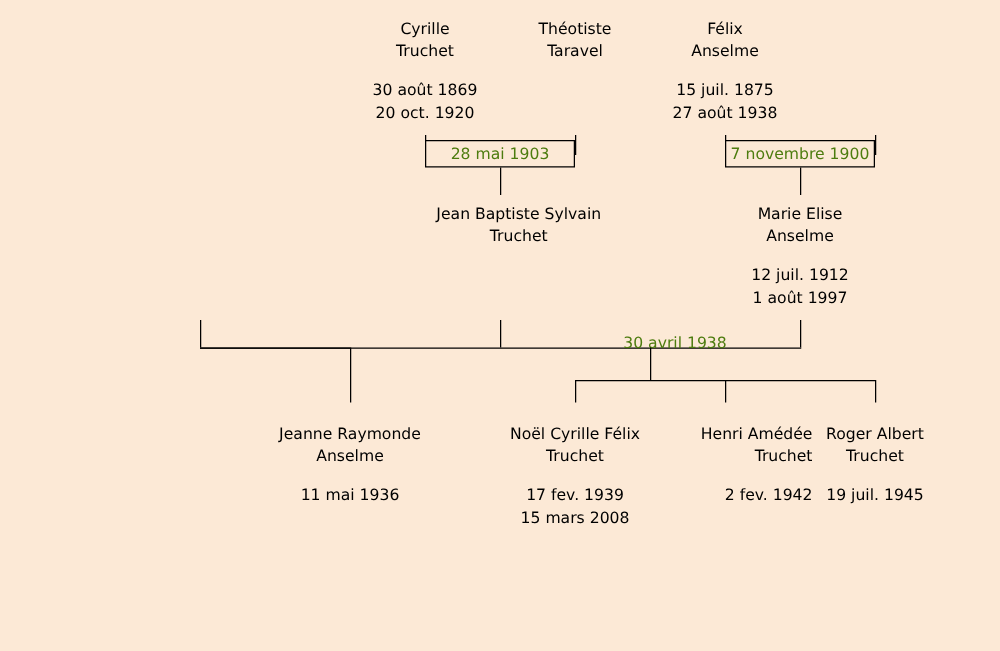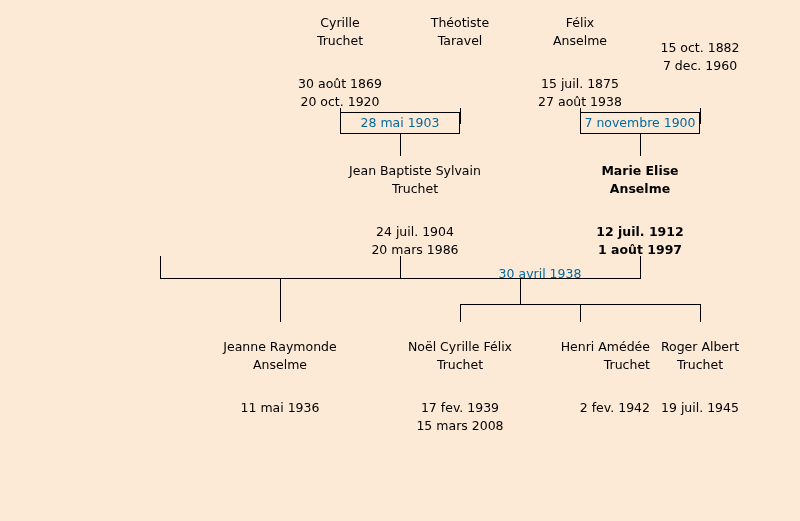--- a/index.html
+++ b/index.html
@@ -22,36 +22,36 @@
     position: absolute;
     text-align: center;
     color: #000000;
     font-size: 12.5px;
     line-height: 1.45;
   }
   .person .name {
     white-space: pre-line;
   }
   .person .dates {
-    margin-top: 25px;
+    margin-top: 13px;
     white-space: pre-line;
   }
   .person.highlight {
-    font-weight: bold;
+    font-weight: normal;
   }
   .union {
     position: absolute;
     box-sizing: border-box;
     border: 1px solid #000000;
     background: #fce9d6;
     text-align: center;
     font-size: 12.5px;
     line-height: 20px;
     height: 22px;
-    color: #0369a1;
+    color: #4d7c0f;
   }
   .union.plain {
     border: none;
     background: transparent;
     height: auto;
     line-height: normal;
   }
   .hline {
     position: absolute;
     height: 0;
@@ -81,41 +81,37 @@
   </div>
 
   <div class="person" style="left:515px; top:14px; width:130px;">
     <div class="name">Félix
 Anselme</div>
     <div class="dates">15 juil. 1875
 27 août 1938</div>
   </div>
 
   <div class="person" style="left:635px; top:14px; width:130px;">
-    <div class="dates">15 oct. 1882
-7 dec. 1960</div>
   </div>
 
   <div class="vline" style="left:340px; top:108px; height:16px;"></div>
   <div class="vline" style="left:460px; top:108px; height:16px;"></div>
   <div class="vline" style="left:580px; top:108px; height:16px;"></div>
   <div class="vline" style="left:700px; top:108px; height:16px;"></div>
 
   <div class="union" style="left:340px; top:112px; width:120px;">28 mai 1903</div>
 
   <div class="union" style="left:580px; top:112px; width:120px;">7 novembre 1900</div>
 
   <div class="vline" style="left:400px; top:134px; height:22px;"></div>
   <div class="vline" style="left:640px; top:134px; height:22px;"></div>
 
   <div class="person" style="left:320px; top:162px; width:190px;">
     <div class="name">Jean Baptiste Sylvain
 Truchet</div>
-    <div class="dates">24 juil. 1904
-20 mars 1986</div>
   </div>
 
   <div class="person highlight" style="left:565px; top:162px; width:150px;">
     <div class="name">Marie Elise
 Anselme</div>
     <div class="dates">12 juil. 1912
 1 août 1997</div>
   </div>
 
   <div class="vline" style="left:400px; top:256px; height:22px;"></div>

